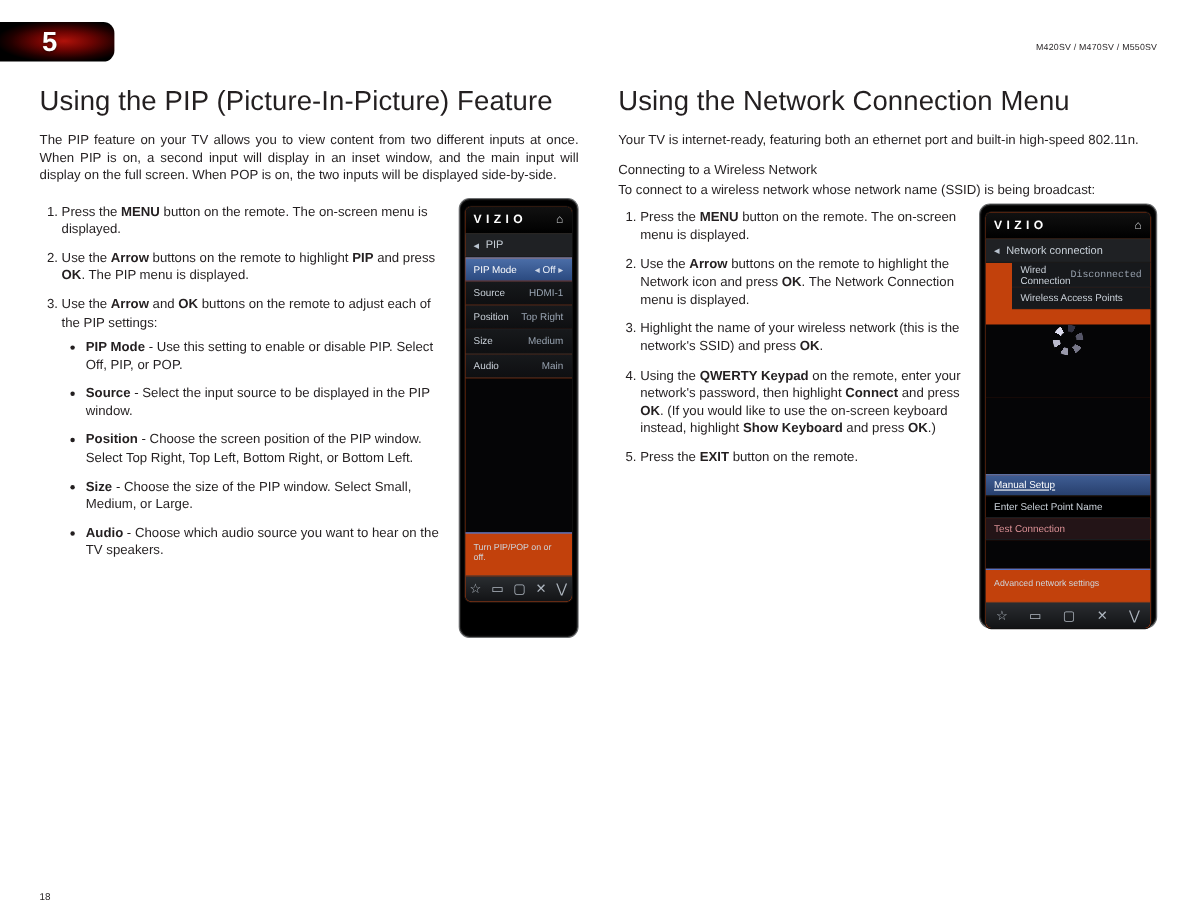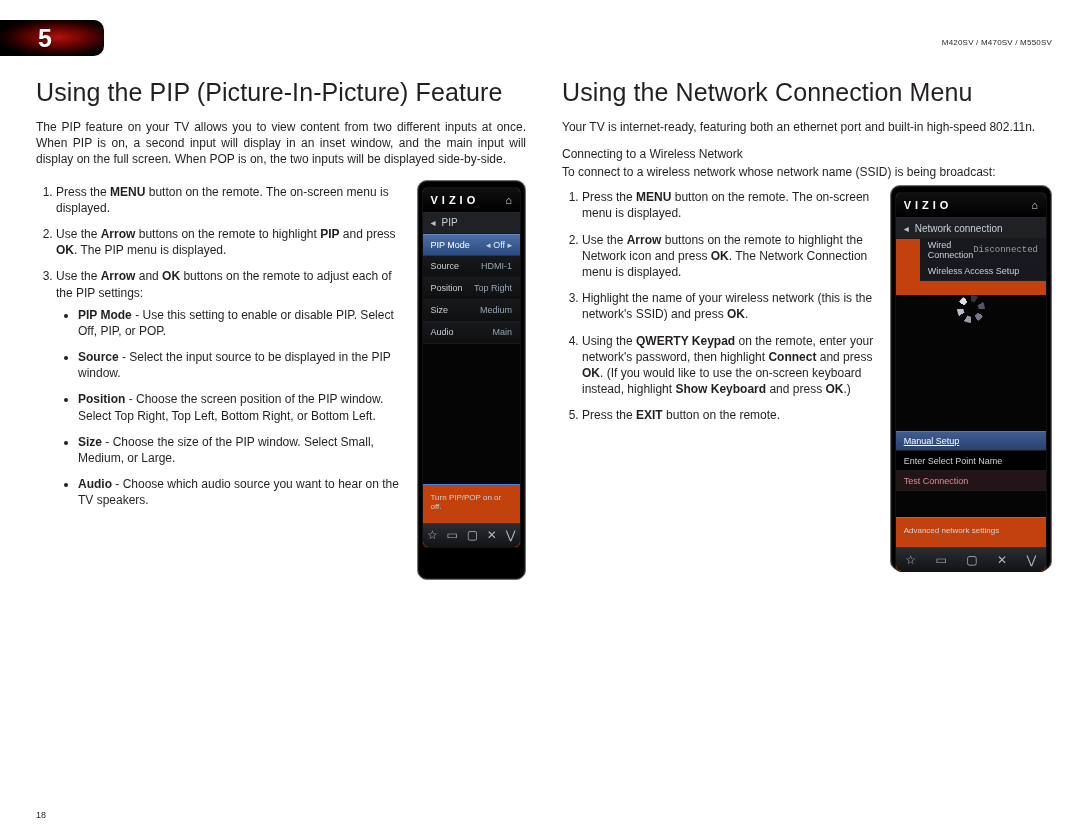--- a/index.html
+++ b/index.html
@@ -264,21 +264,21 @@
           </div>
           <div class="crumb">
             <span class="back">◂</span>
             <span>Network connection</span>
           </div>
           <div class="row flat">
             <span>Wired Connection</span>
             <span class="rtxt">Disconnected</span>
           </div>
           <div class="row flat thin">
-            <span>Wireless Access Setup</span>
+            <span>Wireless Access Points</span>
               <span></span>
           </div>
           <div class="fill-space" style="height:66px;">
             <div class="spinner"></div>
           </div>
           <div class="fill-space" style="height:70px;"></div>
           <div class="row blue thin">
               <span>Manual Setup</span>
               <span></span>
             </div>

